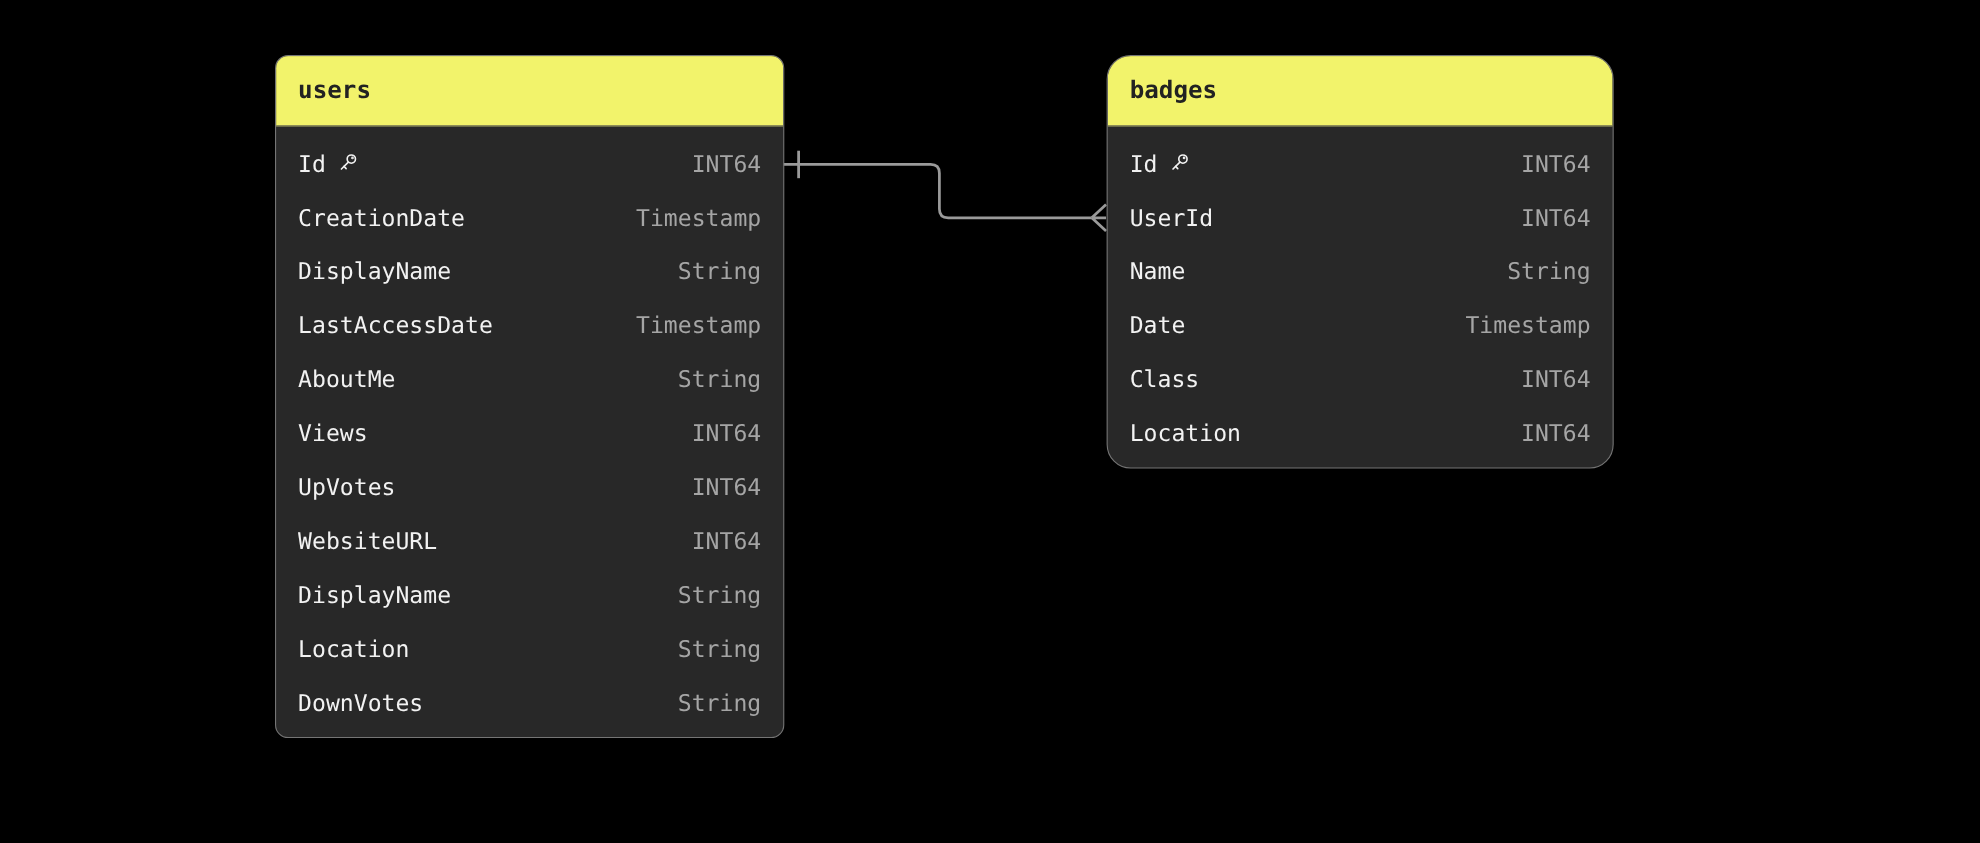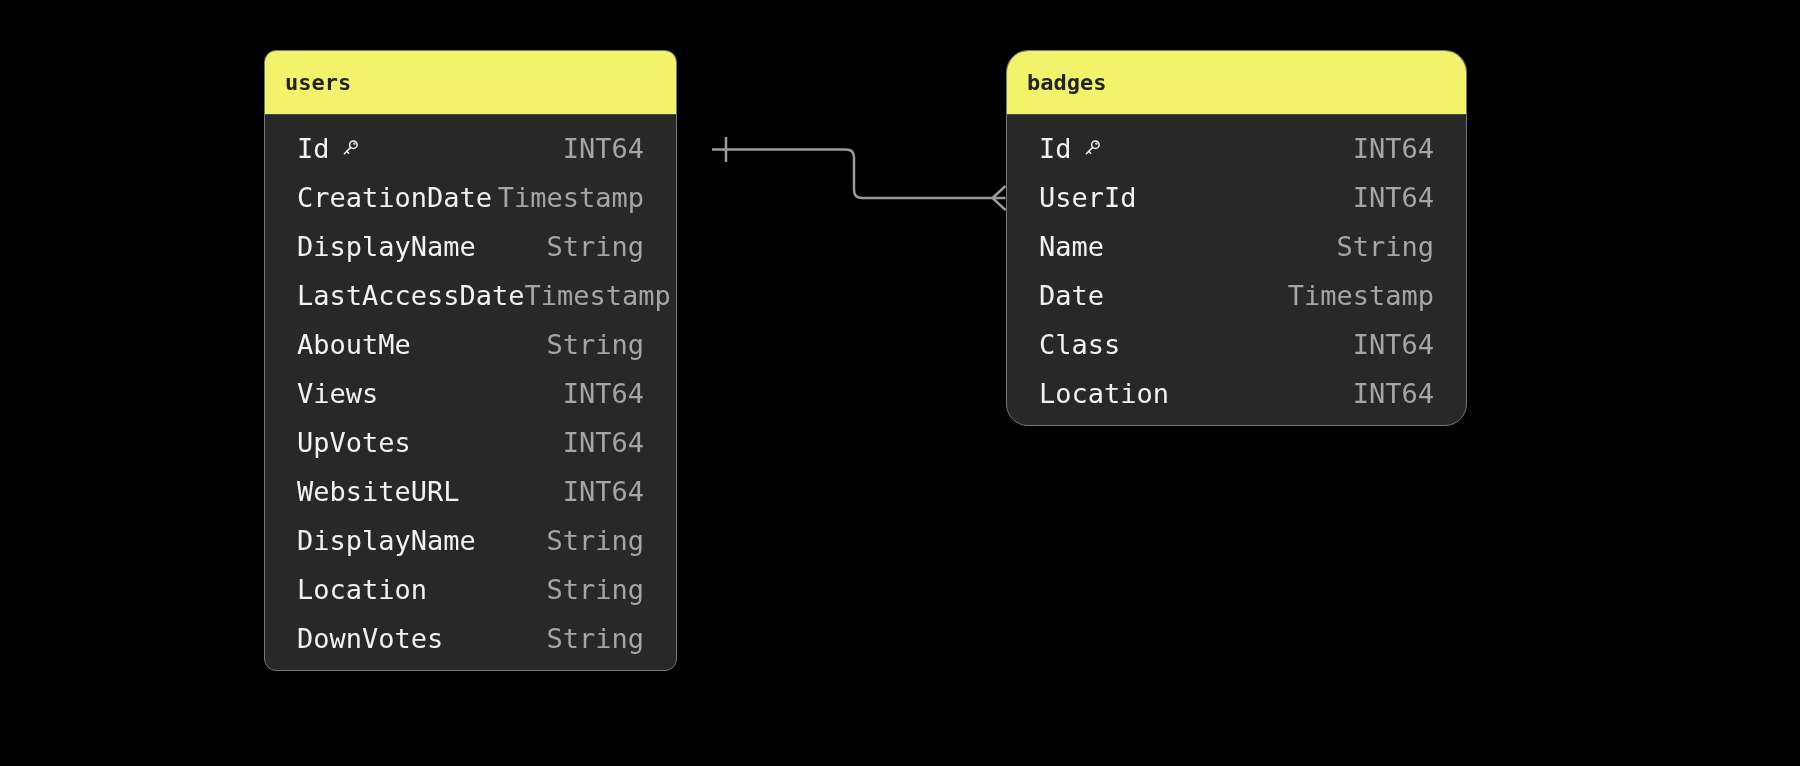--- a/index.html
+++ b/index.html
@@ -30,41 +30,41 @@
     width: 1800px; height: 766px;
     pointer-events: none;
   }
   .table-card {
     position: absolute;
     background: var(--body-bg);
     border: 1.5px solid var(--border);
     border-radius: 12px;
     overflow: hidden;
   }
-  .table-card.users  { left: 264px; top: 50px; width: 413px; }
+  .table-card.users  { left: 250px; top: 50px; width: 463px; }
   .table-card.badges { left: 1006px; top: 50px; width: 461px; border-radius: 22px; }
   .table-header {
     height: 64px;
     background: var(--header-bg);
     color: var(--header-text);
     display: flex;
     align-items: center;
     padding: 0 20px;
     font-size: 22px;
     font-weight: bold;
     border-bottom: 1px solid #4a4a4a;
     cursor: grab;
   }
   .table-body { padding: 9px 0 7px 0; }
   .row {
     height: 49px;
     display: flex;
     align-items: center;
-    padding: 0 32px;
-    font-size: 27px;
+    padding: 0 20px;
+    font-size: 21px;
   }
   .col-name { color: var(--col-text); white-space: nowrap; }
   .key-icon {
     display: inline-flex;
     align-items: center;
     margin-left: 10px;
     color: var(--col-text);
   }
   .col-type {
     margin-left: auto;

